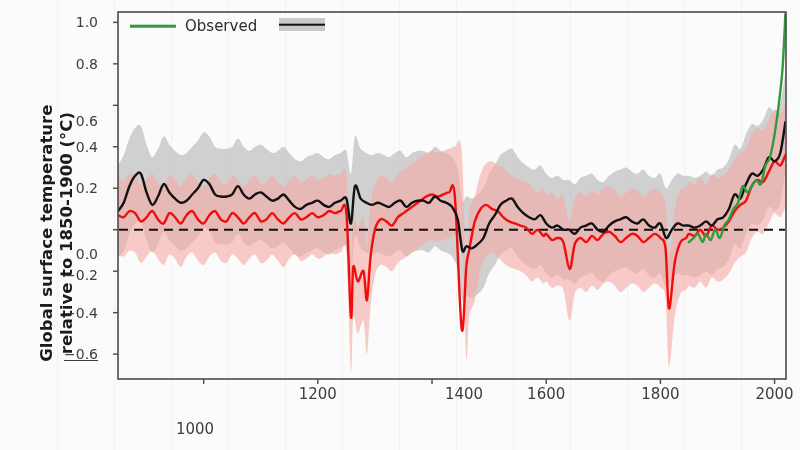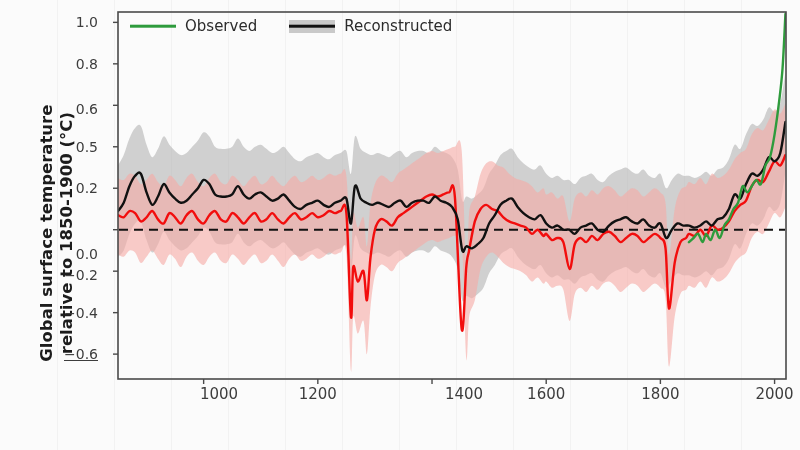--- a/index.html
+++ b/index.html
@@ -48,21 +48,21 @@
     top:385px;
     transform:translateX(-50%);
     font-size:15px;color:#3d3d3d;
     white-space:nowrap;
   }
 
   
   #legend{
     position:absolute;
     left:130px; top:17px;
-    display:flex;align-items:flex-start;gap:32px;
+    display:flex;align-items:flex-start;gap:22px;
     z-index:7;
   }
   .legend-entry{display:flex;align-items:center;gap:9px;}
   .legend-mark{
     position:relative;width:46px;height:15px;
     display:flex;align-items:center;justify-content:center;
   }
   .legend-band{position:absolute;left:0;right:0;top:1px;bottom:1px;}
   .legend-line{position:absolute;left:0;right:0;top:50%;height:2.6px;transform:translateY(-50%);}
   .legend-text{font-size:15px;color:#2b2b2b;white-space:nowrap;}
@@ -90,27 +90,27 @@
 
   <div id="ylabel">Global surface temperature
 relative to 1850-1900 (°C)</div>
 
   <div id="yticks">
       <div class="ytick" style="top: 354.119px; text-decoration: underline;">−0.6</div>
       <div class="ytick" style="top: 312.65px;">−0.4</div>
       <div class="ytick" style="top: 275px;">−0.2</div>
       <div class="ytick" style="top: 229.712px; margin-top: 24px;">0.0</div>
       <div class="ytick" style="top: 188.243px;">0.2</div>
-      <div class="ytick" style="top: 146.774px;">0.5</div>
-      <div class="ytick" style="top: 109px;">0.6</div>
+      <div class="ytick" style="top: 146.774px;">0.4</div>
+      <div class="ytick" style="top: 121px;">0.6</div>
       <div class="ytick" style="top: 63.8362px;">0.8</div>
       <div class="ytick" style="top: 22.3672px;">1.0</div>
     </div>
   <div id="xticks">
-      <div class="xtick" style="left: 219px;">1000</div>
+      <div class="xtick" style="left: 195px; margin-top: 35px;">1000</div>
       <div class="xtick" style="left: 317.829px; text-align: center;">1200</div>
       <div class="xtick" style="left: 432.017px; margin-left: 32px;">1400</div>
       <div class="xtick" style="left: 546.205px;">1600</div>
       <div class="xtick" style="left: 660.393px;">1800</div>
       <div class="xtick" style="left: 774.581px; text-align: right;">2000</div>
     </div>
 
   <svg id="plot" width="800" height="450" style="position:absolute;left:0;top:0;">
       <defs>
         <clipPath id="pbox">
@@ -148,17 +148,16 @@
         <div class="legend-mark">
           <div class="legend-line" style="background: rgb(46, 155, 60);"></div>
         </div>
         <span class="legend-text">Observed</span>
       </div>
       <div class="legend-entry">
         <div class="legend-mark">
           <div class="legend-band" style="background: rgb(180, 180, 180); opacity: 0.7;"></div>
           <div class="legend-line" style="background: rgb(17, 17, 17);"></div>
         </div>
-        <span class="legend-text">Reconstructed</span>
       </div>
     </div>
 
 </div>
 
 </body></html>

